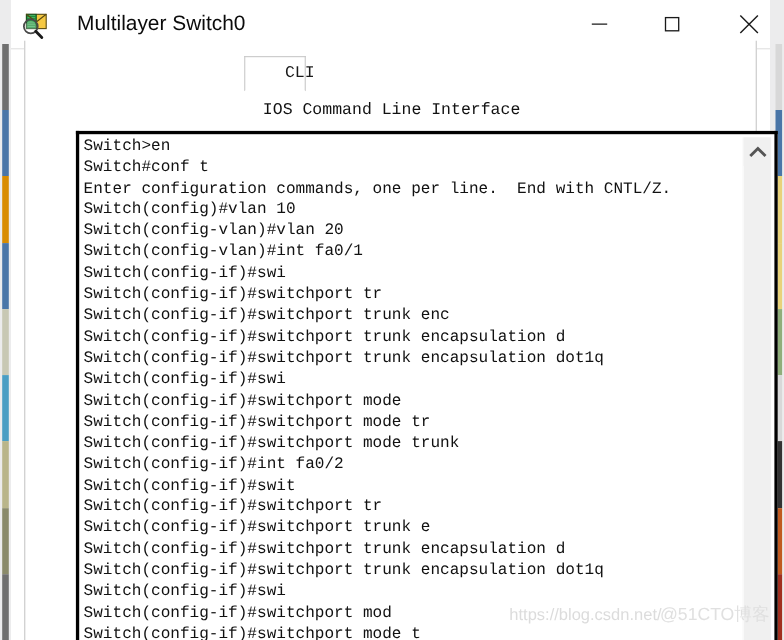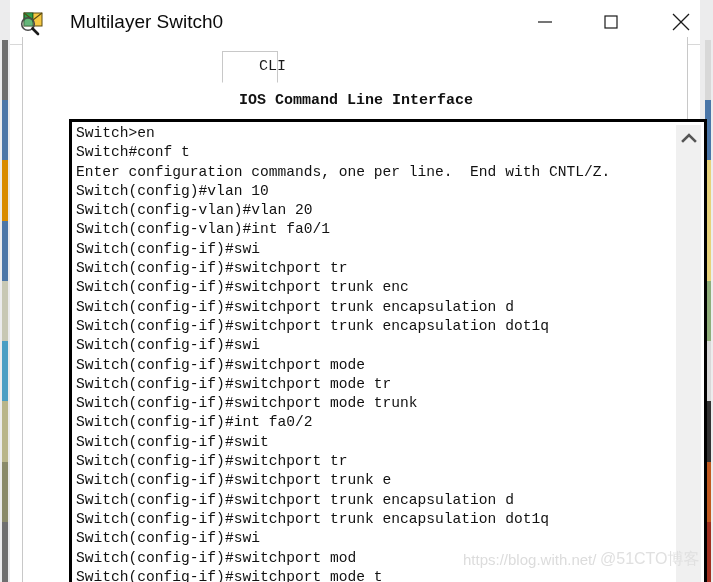--- a/index.html
+++ b/index.html
@@ -143,21 +143,20 @@
   #panel-heading {
     position: absolute;
     left: 0;
     top: 55px;
     width: 666px;
     text-align: center;
     font-family: "Liberation Mono", monospace;
     font-size: 15px;
     color: #111111;
     white-space: nowrap;
-    font-weight: bold;
   }
 
   
   #terminal-wrap {
     position: absolute;
     left: 14px;
     top: 82px;
     width: 638px;
     height: 463px;
     box-sizing: border-box;
@@ -310,14 +309,14 @@
             <path d="M3 10 L9 4 L15 10" fill="none" stroke="#555555" stroke-width="2.6" stroke-linecap="square" stroke-linejoin="miter"></path>
           </svg>
         </div>
         <div id="scroll-thumb"></div>
       </div>
     </div>
 
   </div>
 </div>
 
-<div class="watermark" id="wm-csdn">https://blog.with.net/</div>
+<div class="watermark" id="wm-csdn">https://blog.csdn.net/</div>
 <div class="watermark" id="wm-51cto">@51CTO博客</div>
 
 </body></html>

